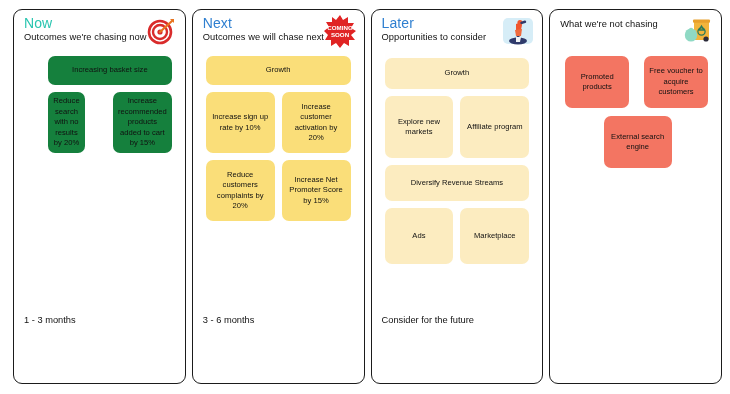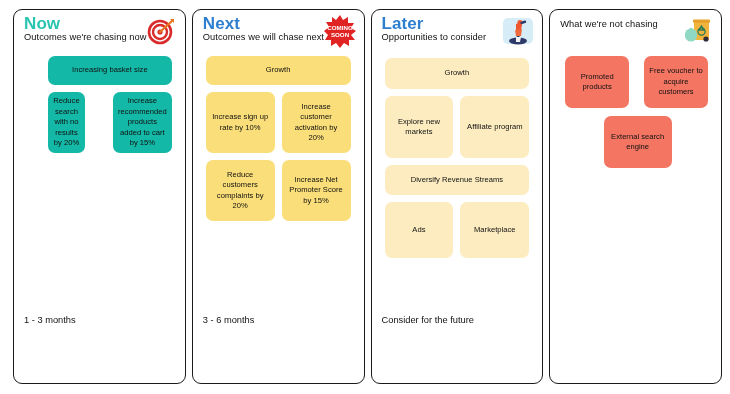--- a/index.html
+++ b/index.html
@@ -26,23 +26,23 @@
     flex-direction: column;
     overflow: hidden;
   }
   .col-header {
     position: relative;
     padding: 7px 10px 0 10px;
     height: 44px;
     flex: 0 0 auto;
   }
   .col-title {
-    font-size: 17px;
+    font-size: 14px;
     line-height: 13px;
-    font-weight: 700;
+    font-weight: 400;
     letter-spacing: .1px;
   }
   .col-subtitle {
     font-size: 9.3px;
     line-height: 12px;
     color: #111111;
     margin-top: 1px;
     letter-spacing: .05px;
   }
   .col-icon {
@@ -87,28 +87,28 @@
     color: #111111;
   }
   .col-footer span { display: block; padding-top: 8px; }
 
   
   .col-now .col-title { color: #29c5b0; }
   .col-next .col-title { color: #2f7fd0; }
   .col-later .col-title { color: #2f7fd0; }
   .col-trash .col-title { color: #2f7fd0; }
 
-  .cards-now .card { background: #14b8a6; margin-left: 21px; }
+  .cards-now .card { background: #15803d; margin-left: 21px; }
   .cards-next .card { background: #fade79; }
   .cards-later .card { background: #fcecc0; }
   .cards-trash .card { background: #f37562; }
 
   .cards-later .card.wide { height: 31px; }
   .cards-later .card.half { height: 62px; }
-  .cards-later .card.wide2 { width: 100%; height: 30px; }
+  .cards-later .card.wide2 { width: 100%; height: 36px; }
   .cards-later .card.half2 { flex: 1 1 0; height: 56px; }
 
   .trash-row-1 { display: flex; gap: 15px; margin-bottom: 8px; padding-left: 2px; }
   .trash-row-2 { display: flex; justify-content: center; padding-left: 4px; }
 
   .next-group { margin-top: 9px; }
   .later-pad { padding-top: 4px; }
 </style>
 </head>
 <body>

